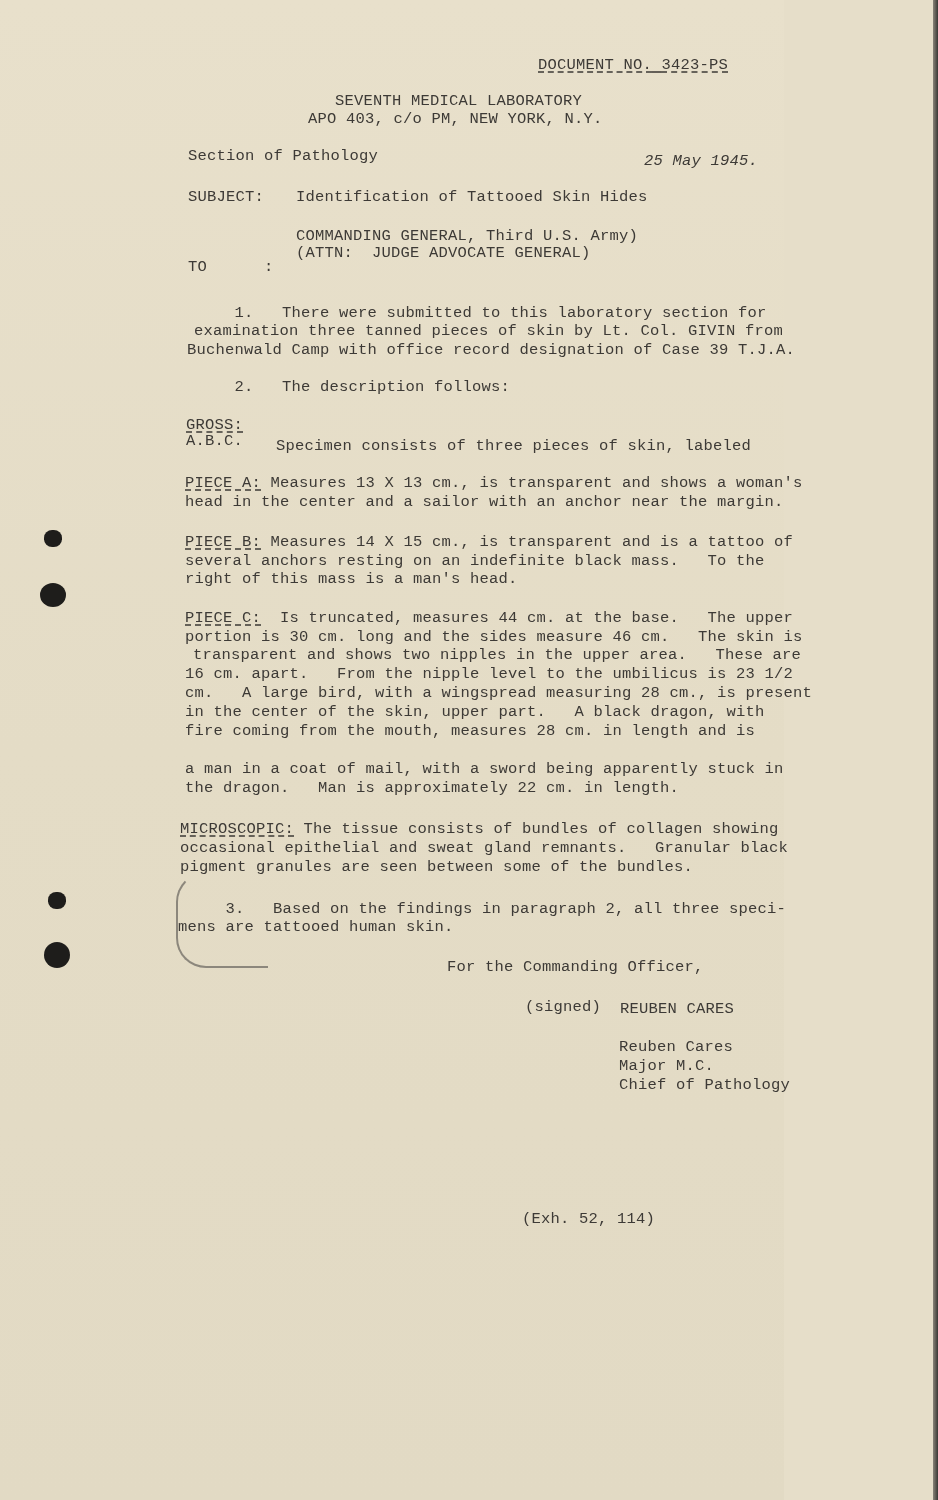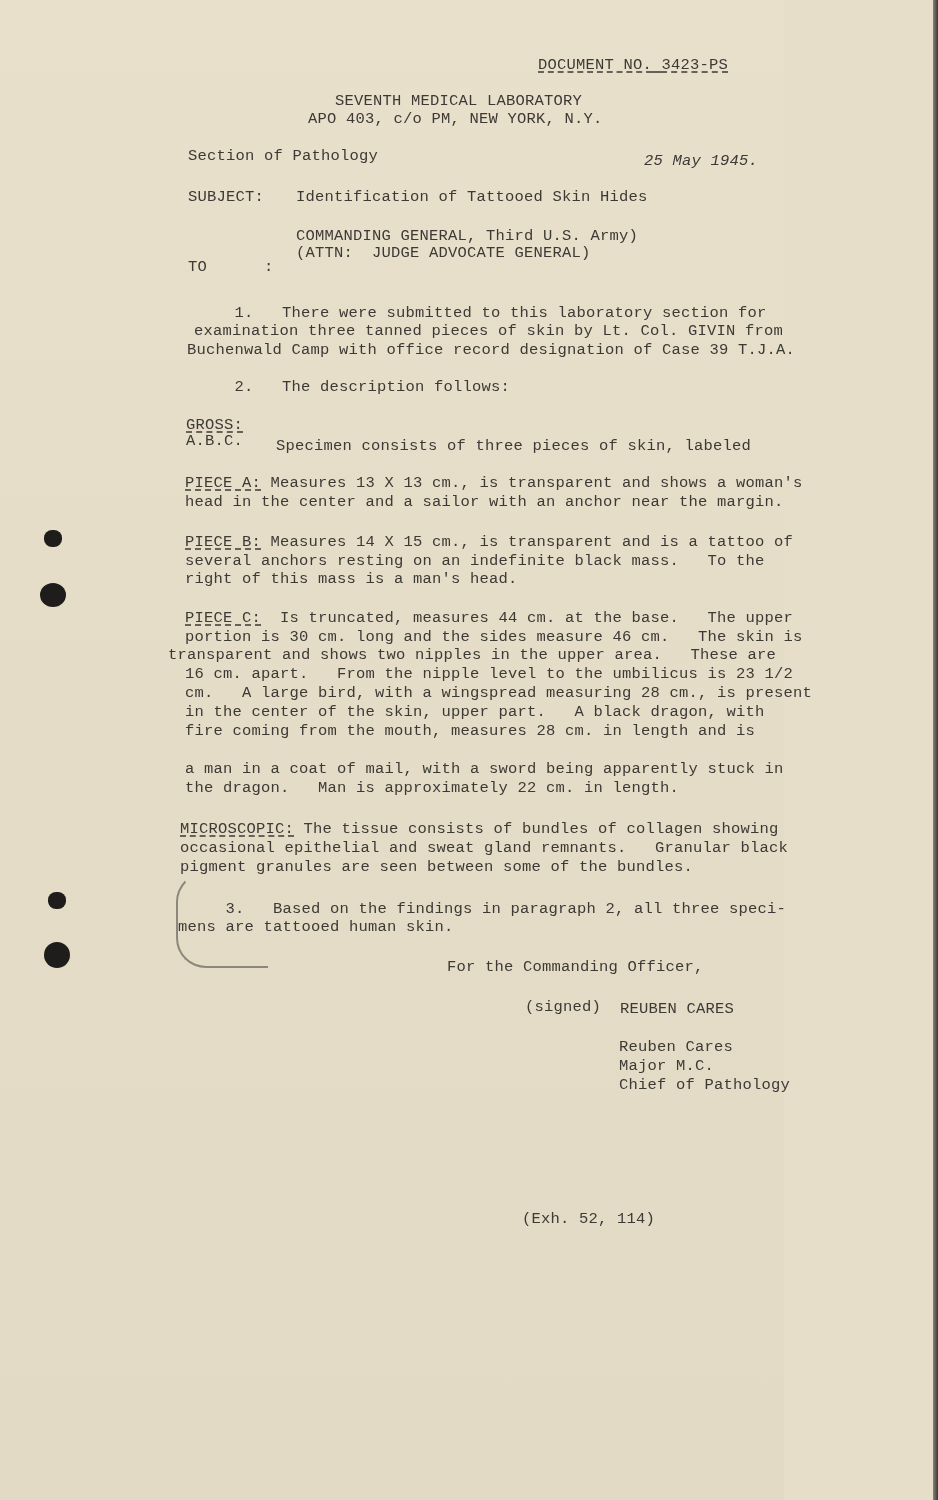--- a/index.html
+++ b/index.html
@@ -61,21 +61,21 @@
 
   <div class="t" style="left:185px;top:474px;"><span class="u">PIECE A:</span><span> Measures 13 X 13 cm., is transparent and shows a woman's</span></div>
   <div class="t" style="left:185px;top:493px;">head in the center and a sailor with an anchor near the margin.</div>
 
   <div class="t" style="left:185px;top:533px;"><span class="u">PIECE B:</span><span> Measures 14 X 15 cm., is transparent and is a tattoo of</span></div>
   <div class="t" style="left:185px;top:552px;">several anchors resting on an indefinite black mass.   To the</div>
   <div class="t" style="left:185px;top:570px;">right of this mass is a man's head.</div>
 
   <div class="t" style="left:185px;top:609px;"><span class="u">PIECE C:</span><span>  Is truncated, measures 44 cm. at the base.   The upper</span></div>
   <div class="t" style="left:185px;top:628px;">portion is 30 cm. long and the sides measure 46 cm.   The skin is</div>
-  <div class="t" style="left:168px;top:646px;">transparent and shows two nipples in the upper area.   These are</div>
+  <div class="t" style="left:193px;top:646px;">transparent and shows two nipples in the upper area.   These are</div>
   <div class="t" style="left:185px;top:665px;">16 cm. apart.   From the nipple level to the umbilicus is 23 1/2</div>
   <div class="t" style="left:185px;top:684px;">cm.   A large bird, with a wingspread measuring 28 cm., is present</div>
   <div class="t" style="left:185px;top:703px;">in the center of the skin, upper part.   A black dragon, with</div>
   <div class="t" style="left:185px;top:722px;">fire coming from the mouth, measures 28 cm. in length and is</div>
   <div class="t" style="left:185px;top:760px;">a man in a coat of mail, with a sword being apparently stuck in</div>
   <div class="t" style="left:185px;top:779px;">the dragon.   Man is approximately 22 cm. in length.</div>
 
   <div class="t" style="left:180px;top:820px;"><span class="u">MICROSCOPIC:</span><span> The tissue consists of bundles of collagen showing</span></div>
   <div class="t" style="left:180px;top:839px;">occasional epithelial and sweat gland remnants.   Granular black</div>
   <div class="t" style="left:180px;top:858px;">pigment granules are seen between some of the bundles.</div>

